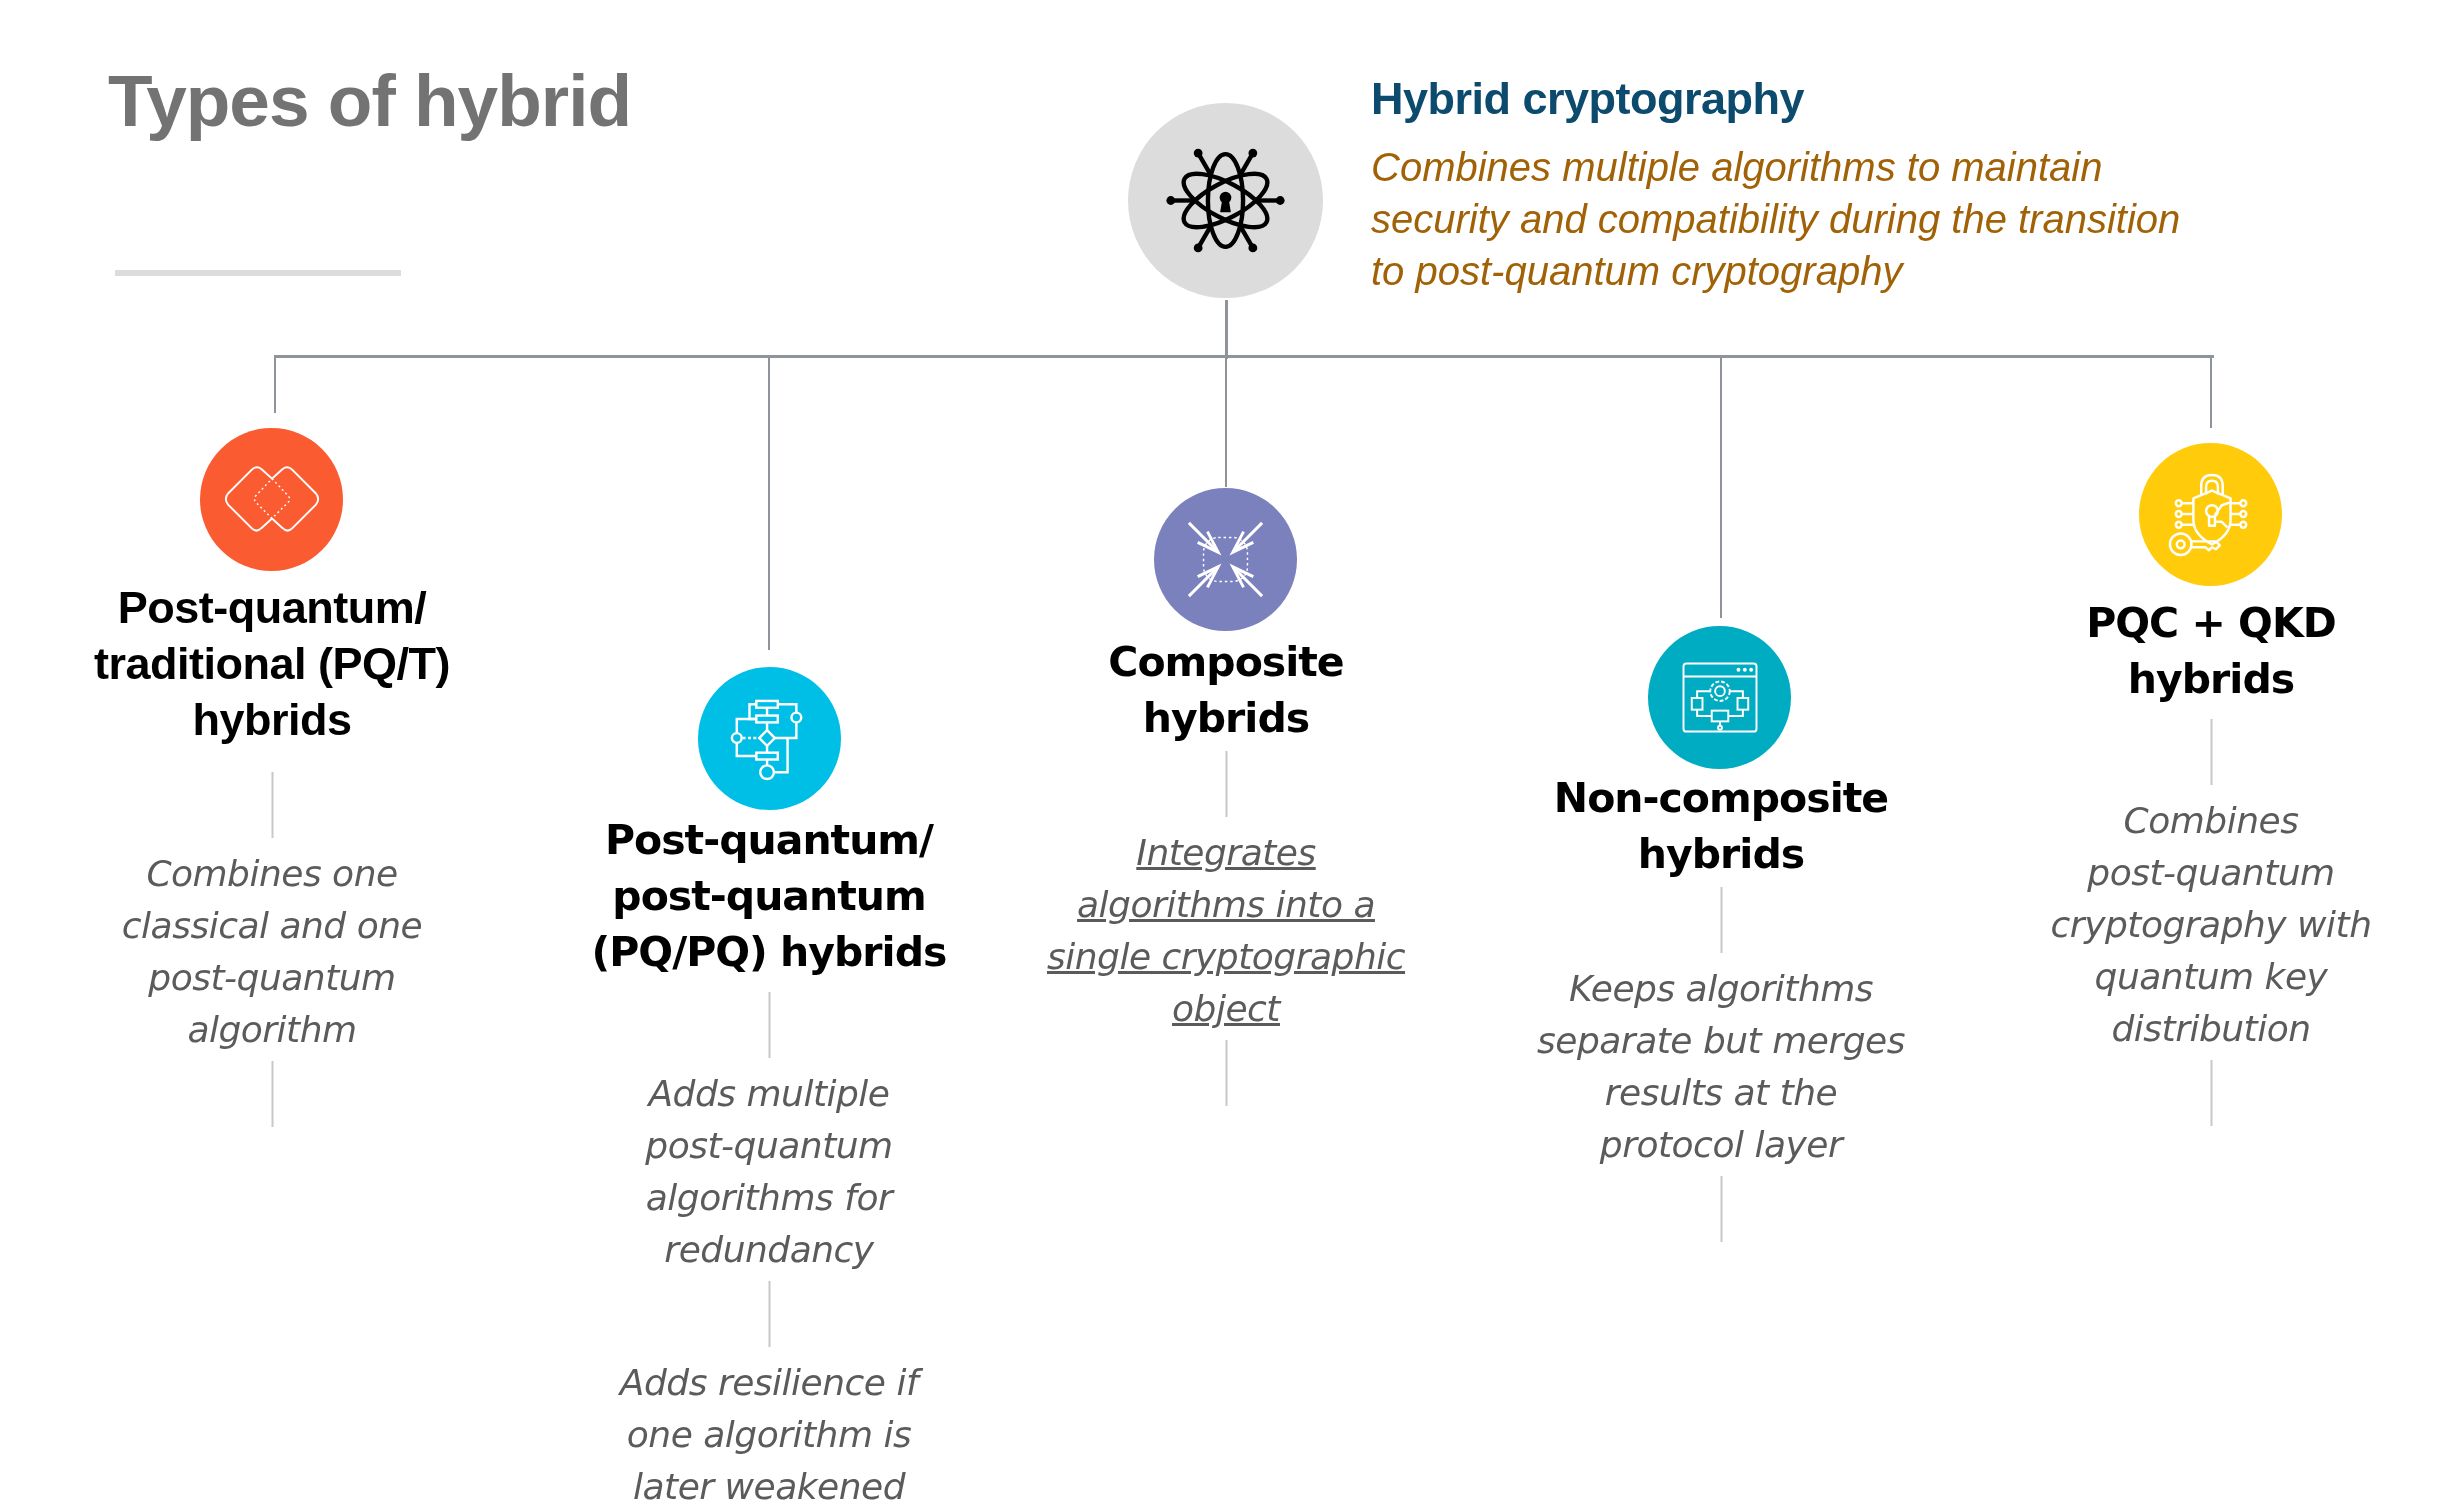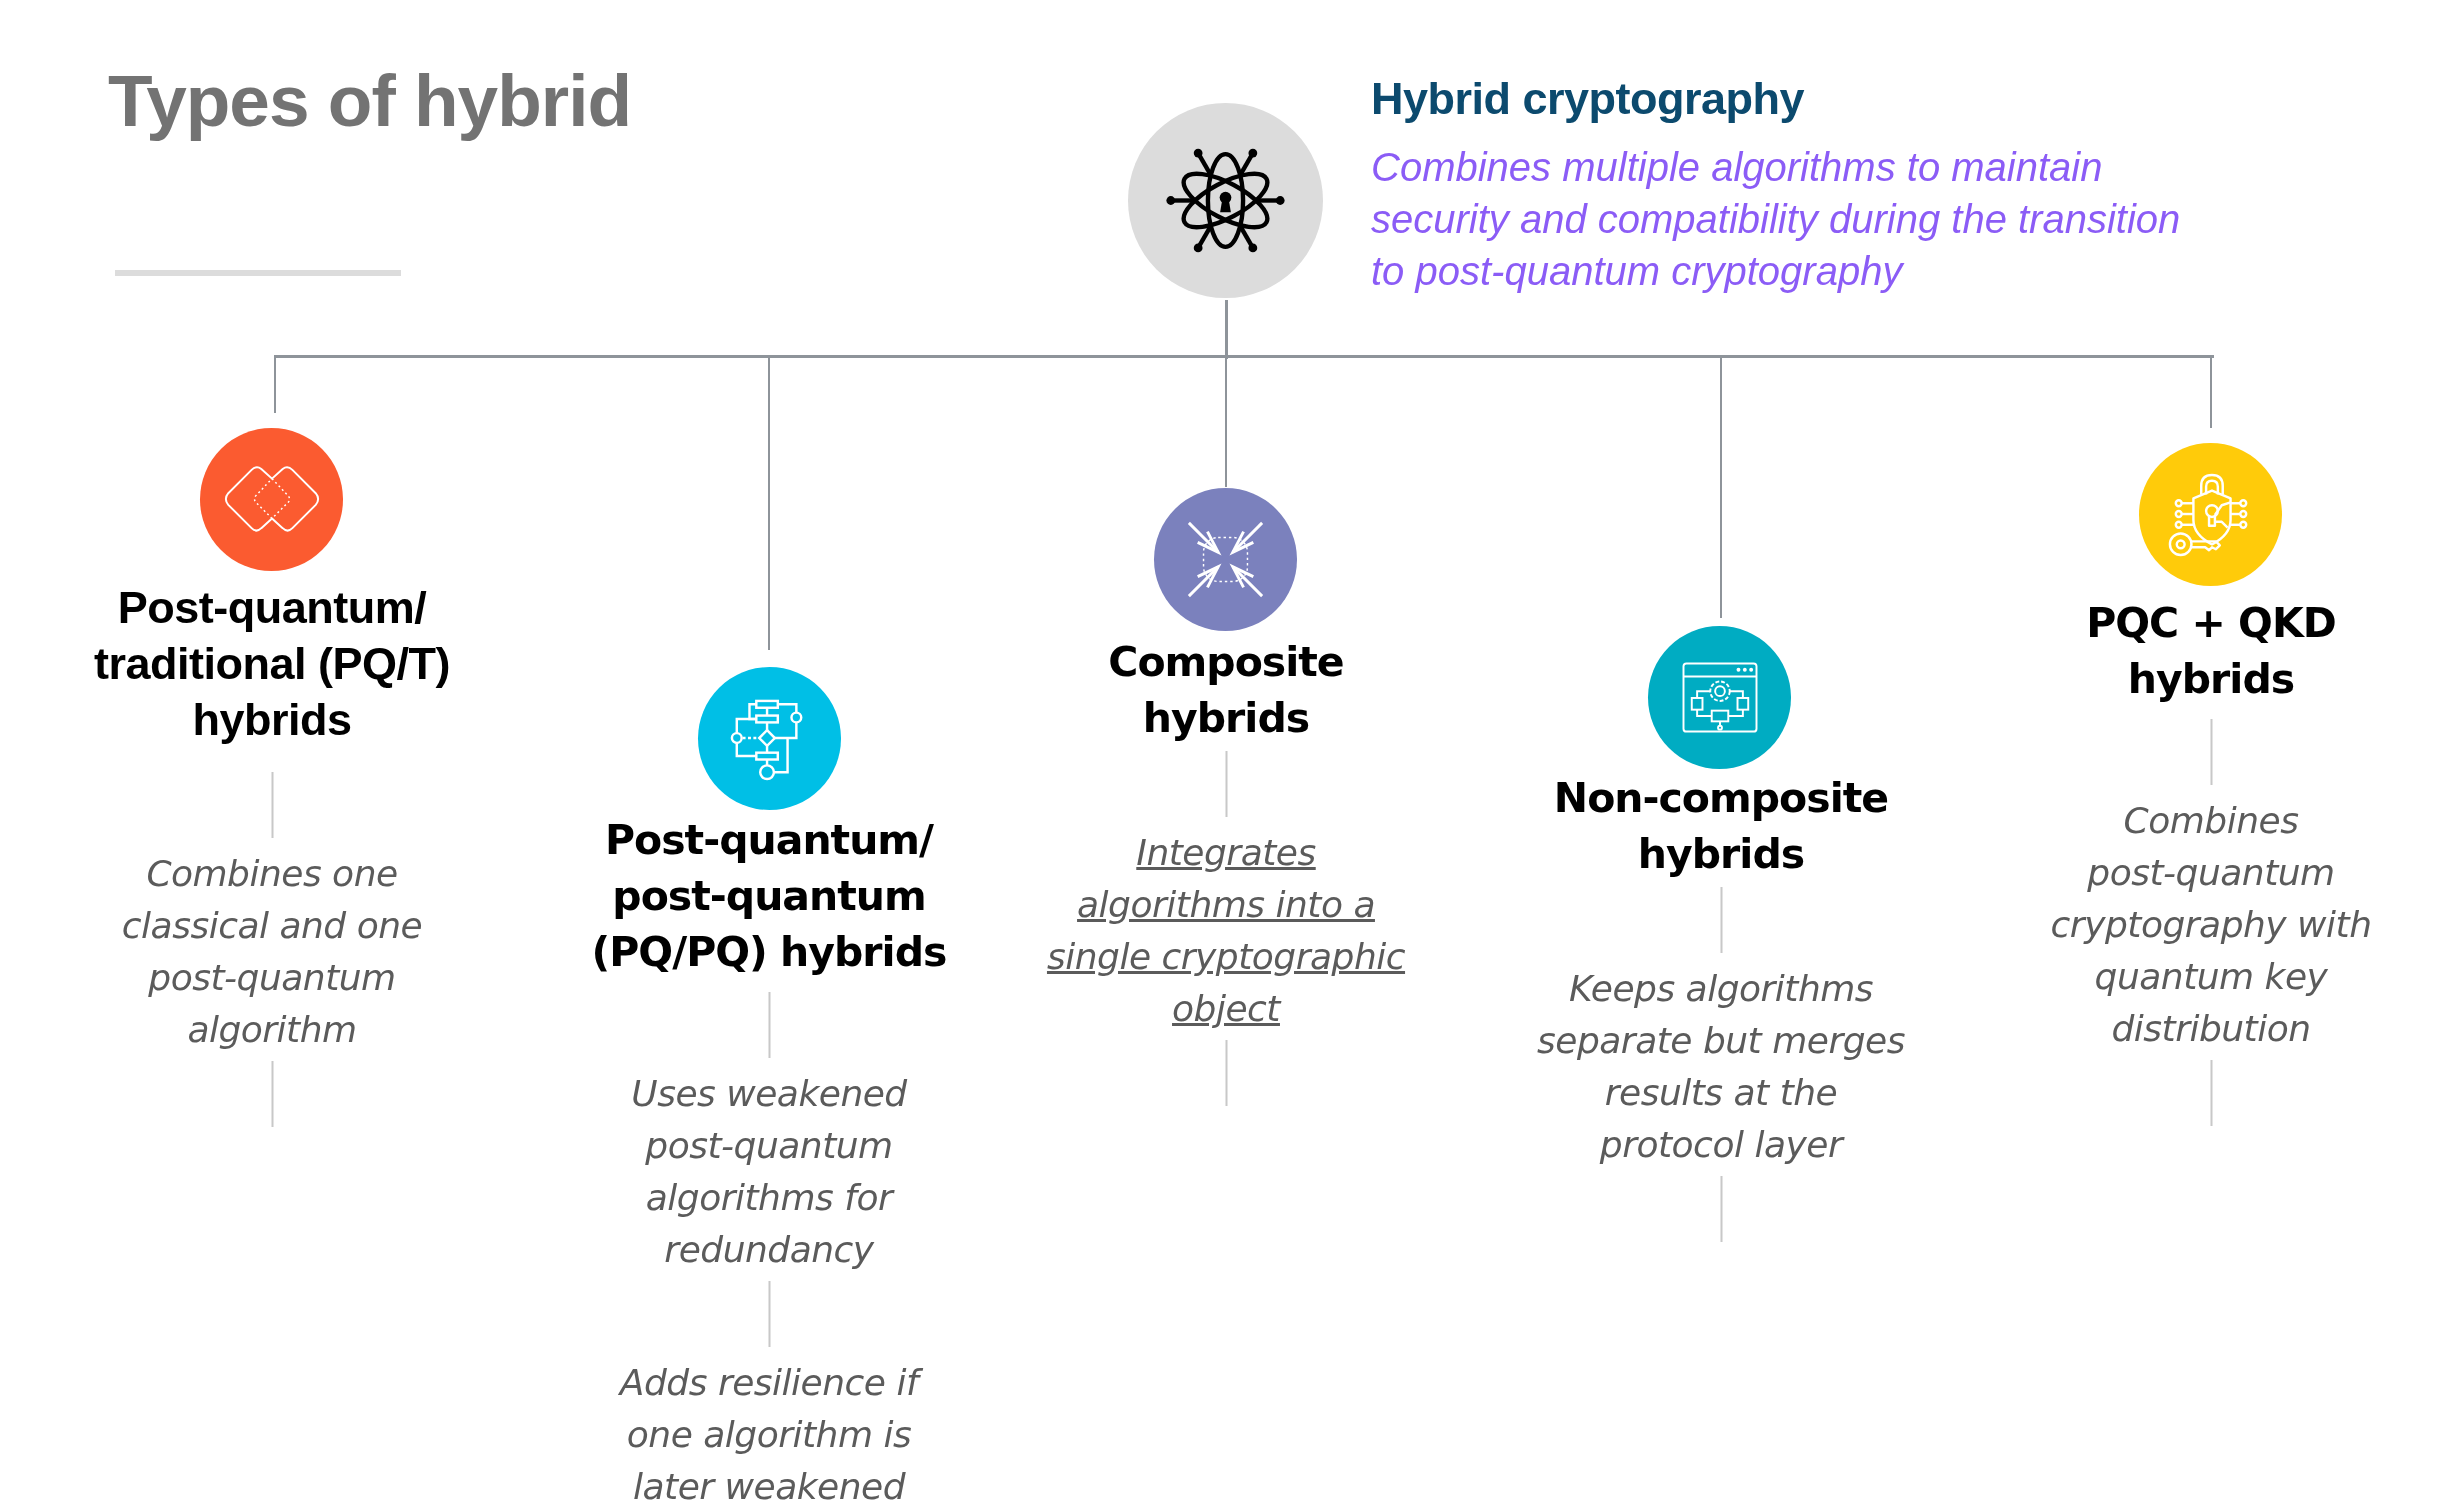--- a/index.html
+++ b/index.html
@@ -1,21 +1,21 @@
 <!DOCTYPE html>
 <html style="font-size:7.8px"><head>
 <meta charset="utf-8">
 <style>
   html, body { margin:0; padding:0; background:#ffffff; }
   body { width:2438px; height:1509px; position:relative; overflow:hidden; font-family:"Liberation Sans", sans-serif; }
   .abs { position:absolute; }
   .title { left:108px; top:54px; font-size:73px; line-height:93px; font-weight:700; color:#737373; letter-spacing:-1px; }
   .title-rule { left:115px; top:270px; width:286px; height:5.9px; background:#dcdcdc; }
   .root-title { left:1371px; top:73px; font-size:45px; font-weight:700; color:#0c4a6e; letter-spacing:-0.5px; }
-  .root-desc { left:1371px; top:141px; width:853px; font-size:40px; line-height:52px; font-style:italic; color:#8b5cf6; }
+  .root-desc { left:1371px; top:141px; width:853px; font-size:40px; line-height:52px; font-style:italic; color:#a16207; }
   .line { position:absolute; background:#8e949a; }
   .circle { position:absolute; border-radius:50%; display:flex; align-items:center; justify-content:center; }
   .col { position:absolute; text-align:center; transform:translateX(-50%); }
   .col-title { font-size:41px; line-height:56px; font-weight:700; color:#000; font-family:"DejaVu Sans", sans-serif; letter-spacing:-1px; white-space:nowrap; }
   .col-desc { font-size:36px; line-height:52px; font-style:italic; color:#5b5b5b; font-family:"DejaVu Sans", sans-serif; letter-spacing:-0.5px; }
   .sep { width:2px; height:66px; background:#c8c8c8; margin:0 auto; }
   .desc-block { white-space:pre-line; }
 </style>
 </head>
 <body>
@@ -102,21 +102,21 @@
       <path d="M94 158 L122 158 L122 88"></path>
       <path d="M30 88 L62 88" stroke-dasharray="6 5"></path>
     </g>
   </svg>
 </div>
 <div class="col" style="left:769px; top:812px; width:439px;">
   <div class="col-title desc-block">Post-quantum/
 post-quantum
 (PQ/PQ) hybrids</div>
   <div class="sep" style="margin-top:12.2px;"></div>
-  <div class="col-desc desc-block" style="margin-top:9.8px;">Uses weakened
+  <div class="col-desc desc-block" style="margin-top:9.8px;">Adds multiple
 post-quantum
 algorithms for
 redundancy</div>
   <div class="sep" style="margin-top:4.9px;"></div>
   <div class="col-desc desc-block" style="margin-top:9.8px;">Adds resilience if
 one algorithm is
 later weakened</div>
 </div>
 
 <div class="circle" style="left:1154px; top:488px; width:143px; height:143px; background:#7b81bd;">

